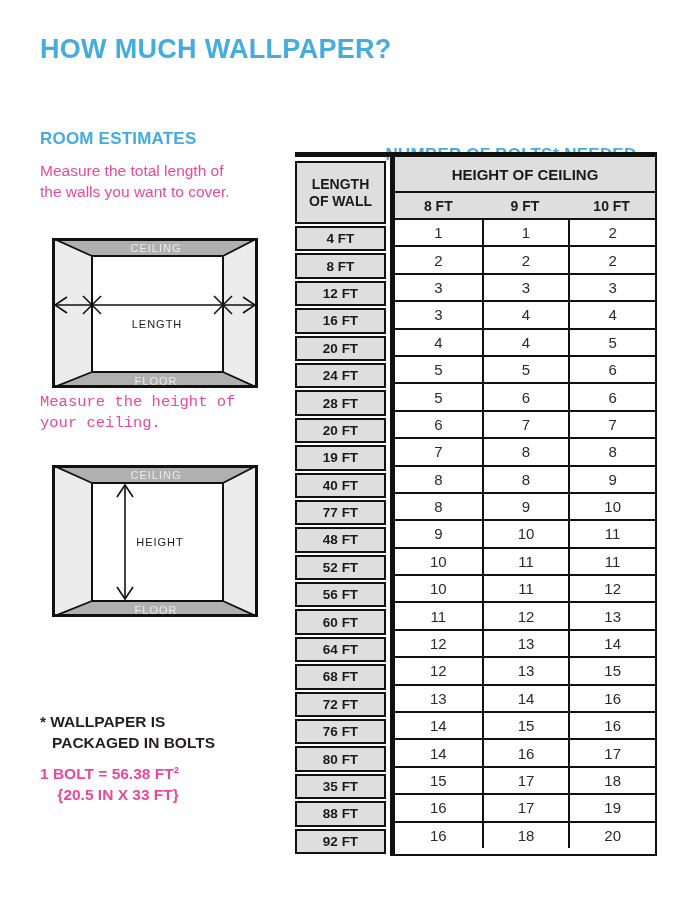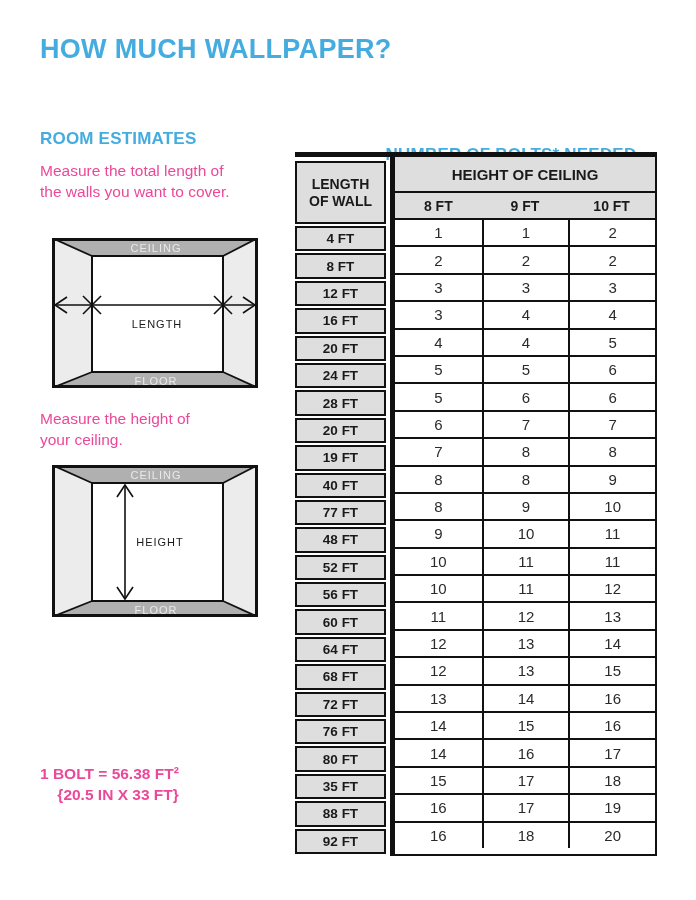--- a/index.html
+++ b/index.html
@@ -75,21 +75,21 @@
       <line x1="31" y1="58" x2="49" y2="76" stroke="#111" stroke-width="1.6"></line>
       <line x1="31" y1="76" x2="49" y2="58" stroke="#111" stroke-width="1.6"></line>
       <line x1="162" y1="58" x2="180" y2="76" stroke="#111" stroke-width="1.6"></line>
       <line x1="162" y1="76" x2="180" y2="58" stroke="#111" stroke-width="1.6"></line>
       <text x="104" y="14" text-anchor="middle" font-size="11" letter-spacing="1" fill="#e9e9e9">CEILING</text>
       <text x="104" y="147" text-anchor="middle" font-size="11" letter-spacing="1" fill="#e9e9e9">FLOOR</text>
       <text x="105" y="90" text-anchor="middle" font-size="11" letter-spacing="1" fill="#1a1a1a">LENGTH</text>
     </svg>
   </div>
 
-  <div class="body-text" style="top:408px;">Measure the height of
+  <div class="body-text" style="top:392px;font-family:Liberation Mono, monospace;">Measure the height of
 your ceiling.</div>
 
   <div class="diagram" style="top:445px;">
     <svg width="206" height="152" viewBox="0 0 206 152">
       <polygon points="0,0 206,0 171,18 40,18" fill="#b0b0b0"></polygon>
       <polygon points="0,152 206,152 171,136 40,136" fill="#b0b0b0"></polygon>
       <polygon points="0,0 40,18 40,136 0,152" fill="#ececec"></polygon>
       <polygon points="206,0 171,18 171,136 206,152" fill="#ececec"></polygon>
       <rect x="40" y="18" width="131" height="118" fill="#ffffff" stroke="#111" stroke-width="2"></rect>
       <line x1="0" y1="0" x2="40" y2="18" stroke="#111" stroke-width="1.8"></line>
@@ -100,20 +100,24 @@
       <line x1="73" y1="20" x2="73" y2="134" stroke="#111" stroke-width="1.6"></line>
       <polyline points="65,32 73,20 81,32" fill="none" stroke="#111" stroke-width="1.6"></polyline>
       <polyline points="65,122 73,134 81,122" fill="none" stroke="#111" stroke-width="1.6"></polyline>
       <text x="104" y="14" text-anchor="middle" font-size="11" letter-spacing="1" fill="#e9e9e9">CEILING</text>
       <text x="104" y="149" text-anchor="middle" font-size="11" letter-spacing="1" fill="#e9e9e9">FLOOR</text>
       <text x="108" y="81" text-anchor="middle" font-size="11" letter-spacing="1" fill="#1a1a1a">HEIGHT</text>
     </svg>
   </div>
 
 
+  <div class="footnote">
+    <div>* WALLPAPER IS</div>
+    <div class="line2">PACKAGED IN BOLTS</div>
+  </div>
 
   <div class="body-text bold-text" style="top:763px;">1 BOLT = 56.38 FT²
 {20.5 IN X 33 FT}</div>
 
   <div class="bolt-table">
     <div class="topbar"></div>
     <div class="table-body">
       <div class="wall-col">
         <div class="corner-box">LENGTH
 OF WALL</div>

